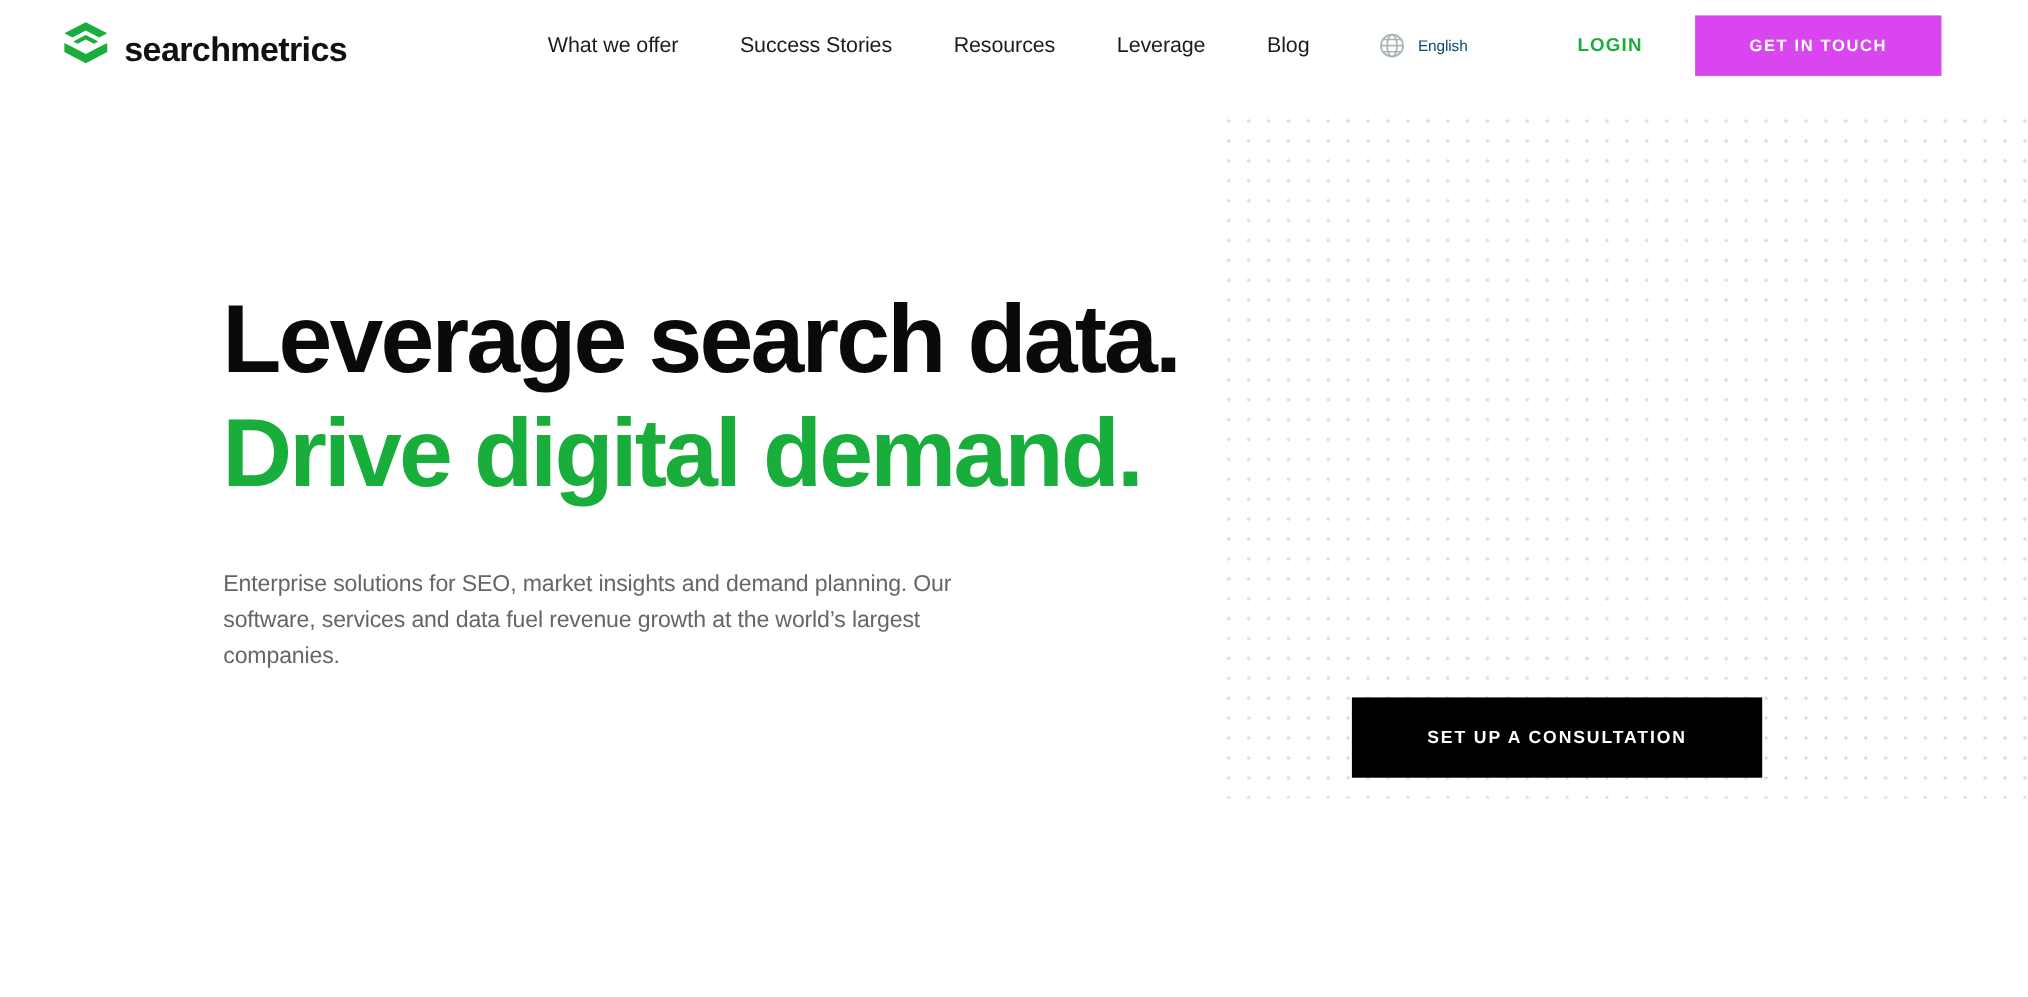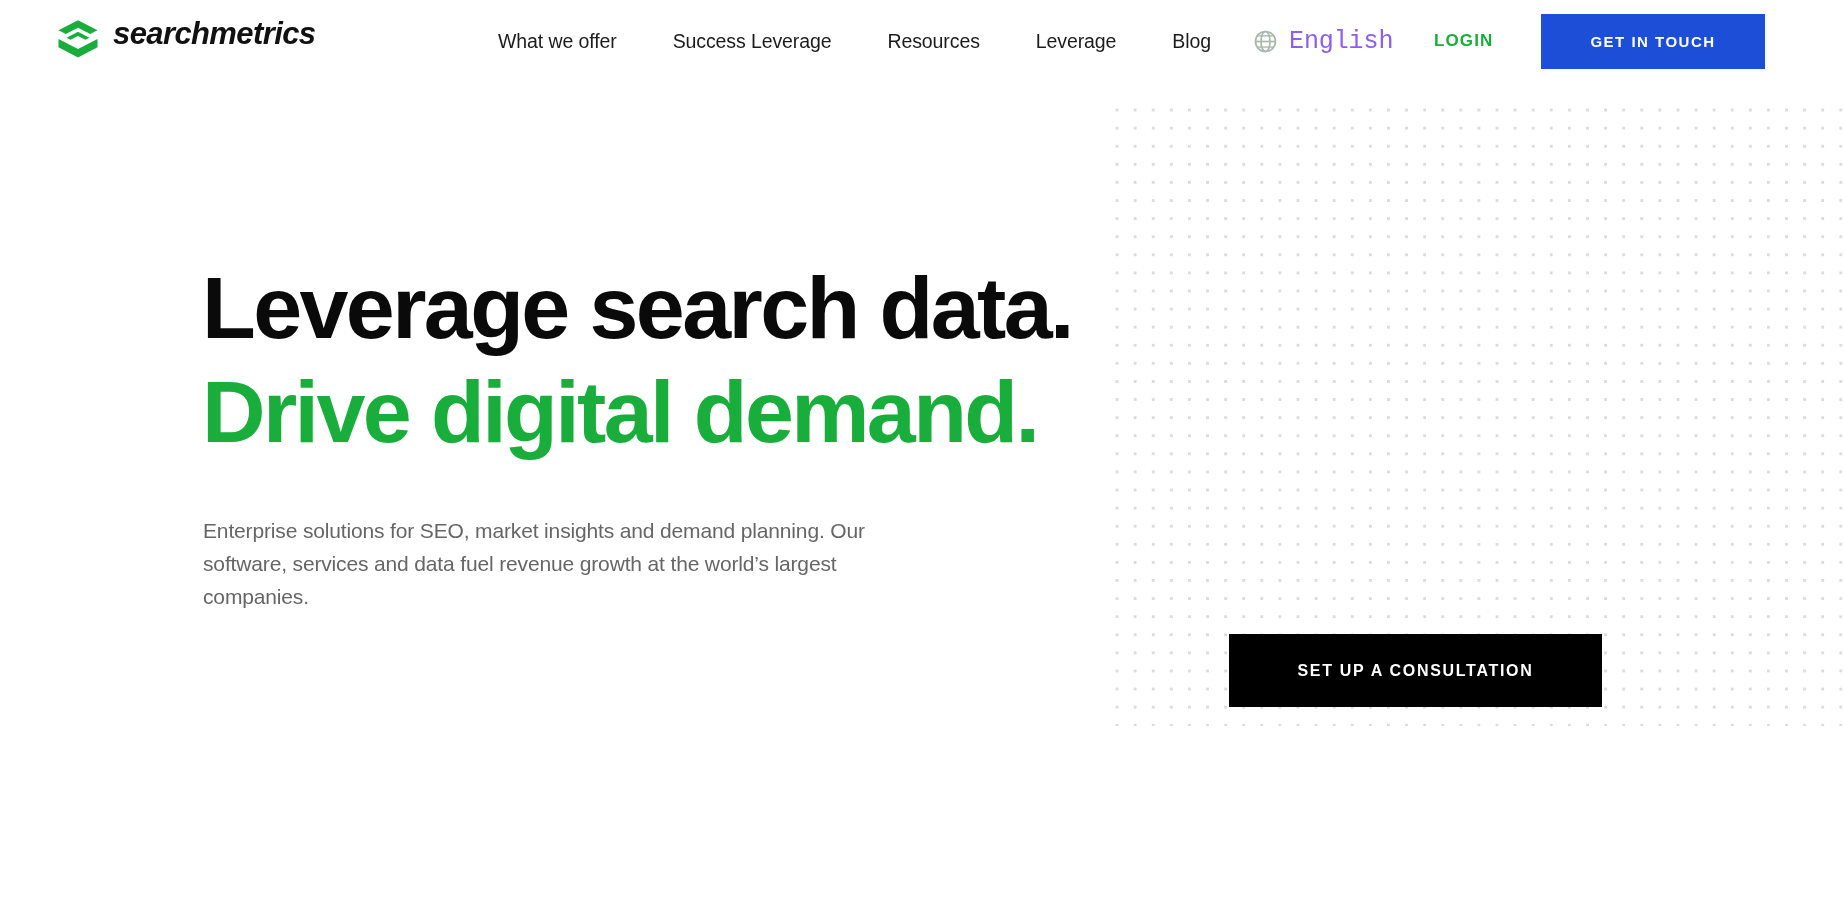--- a/index.html
+++ b/index.html
@@ -32,24 +32,23 @@
     z-index: 40;
     display: flex;
     align-items: center;
   }
 
   #brand {
     position: absolute;
     left: 56px;
     top: 18px;
     display: flex;
-    align-items: flex-start;
+    align-items: flex-end;
     gap: 13px;
     text-decoration: none;
-    font-style: italic;
   }
   #brand-mark { width: 44px; height: 42px; display: block; }
   #brand-word {
     font-size: 31px;
     font-weight: 700;
     color: #111111;
     letter-spacing: -0.6px;
     line-height: 1;
     white-space: nowrap;
   }
@@ -80,25 +79,24 @@
     left: 1253px;
     top: 0;
     height: 82px;
     display: flex;
     align-items: center;
     gap: 11px;
     cursor: pointer;
   }
   #globe-icon { width: 25px; height: 25px; display: block; }
   #lang-label {
-    font-size: 25px;
-    color: #8b5cf6;
+    font-size: 14px;
+    color: #0c4a6e;
     white-space: nowrap;
     letter-spacing: -0.1px;
-    font-family: Liberation Mono, monospace;
   }
 
   #login-link {
     position: absolute;
     left: 1434px;
     top: 0;
     height: 82px;
     display: flex;
     align-items: center;
     font-size: 17px;
@@ -109,21 +107,21 @@
     white-space: nowrap;
     cursor: pointer;
   }
 
   #cta-header {
     position: absolute;
     left: 1541px;
     top: 14px;
     width: 224px;
     height: 55px;
-    background: #1d4ed8;
+    background: #d946ef;
     border: none;
     color: #ffffff;
     font-family: "Liberation Sans", sans-serif;
     font-size: 15px;
     font-weight: 700;
     letter-spacing: 1.5px;
     cursor: pointer;
     display: flex;
     align-items: center;
     justify-content: center;
@@ -220,21 +218,21 @@
       <svg id="brand-mark" viewBox="0 0 44 42" aria-hidden="true">
         <path d="M22 2.2 L41.5 12.2 L34.2 16.0 L22 9.8 L9.8 16.0 L2.5 12.2 Z" fill="#19AE3C"></path>
         <path d="M22 13.8 L33.4 19.7 L29.4 21.8 L22 18.0 L14.6 21.8 L10.6 19.7 Z" fill="#19AE3C"></path>
         <path d="M2.5 21.0 L9.8 24.8 L22 31.0 L34.2 24.8 L41.5 21.0 L41.5 29.2 L22 39.5 L2.5 29.2 Z" fill="#19AE3C"></path>
       </svg>
       <span id="brand-word">searchmetrics</span>
     </a>
 
     <nav id="primary-nav">
       <a class="nav-link" href="#">What we offer</a>
-      <a class="nav-link" href="#">Success Leverage</a>
+      <a class="nav-link" href="#">Success Stories</a>
       <a class="nav-link" href="#">Resources</a>
       <a class="nav-link" href="#">Leverage</a>
       <a class="nav-link" href="#">Blog</a>
     </nav>
 
     <div id="lang-switch">
       <svg id="globe-icon" viewBox="0 0 24 24" aria-hidden="true">
         <circle cx="12" cy="12" r="9.6" fill="none" stroke="#a9b8ad" stroke-width="1.6"></circle>
         <ellipse cx="12" cy="12" rx="4.3" ry="9.6" fill="none" stroke="#a9b8ad" stroke-width="1.6"></ellipse>
         <line x1="2.4" y1="12" x2="21.6" y2="12" stroke="#a9b8ad" stroke-width="1.6"></line>

